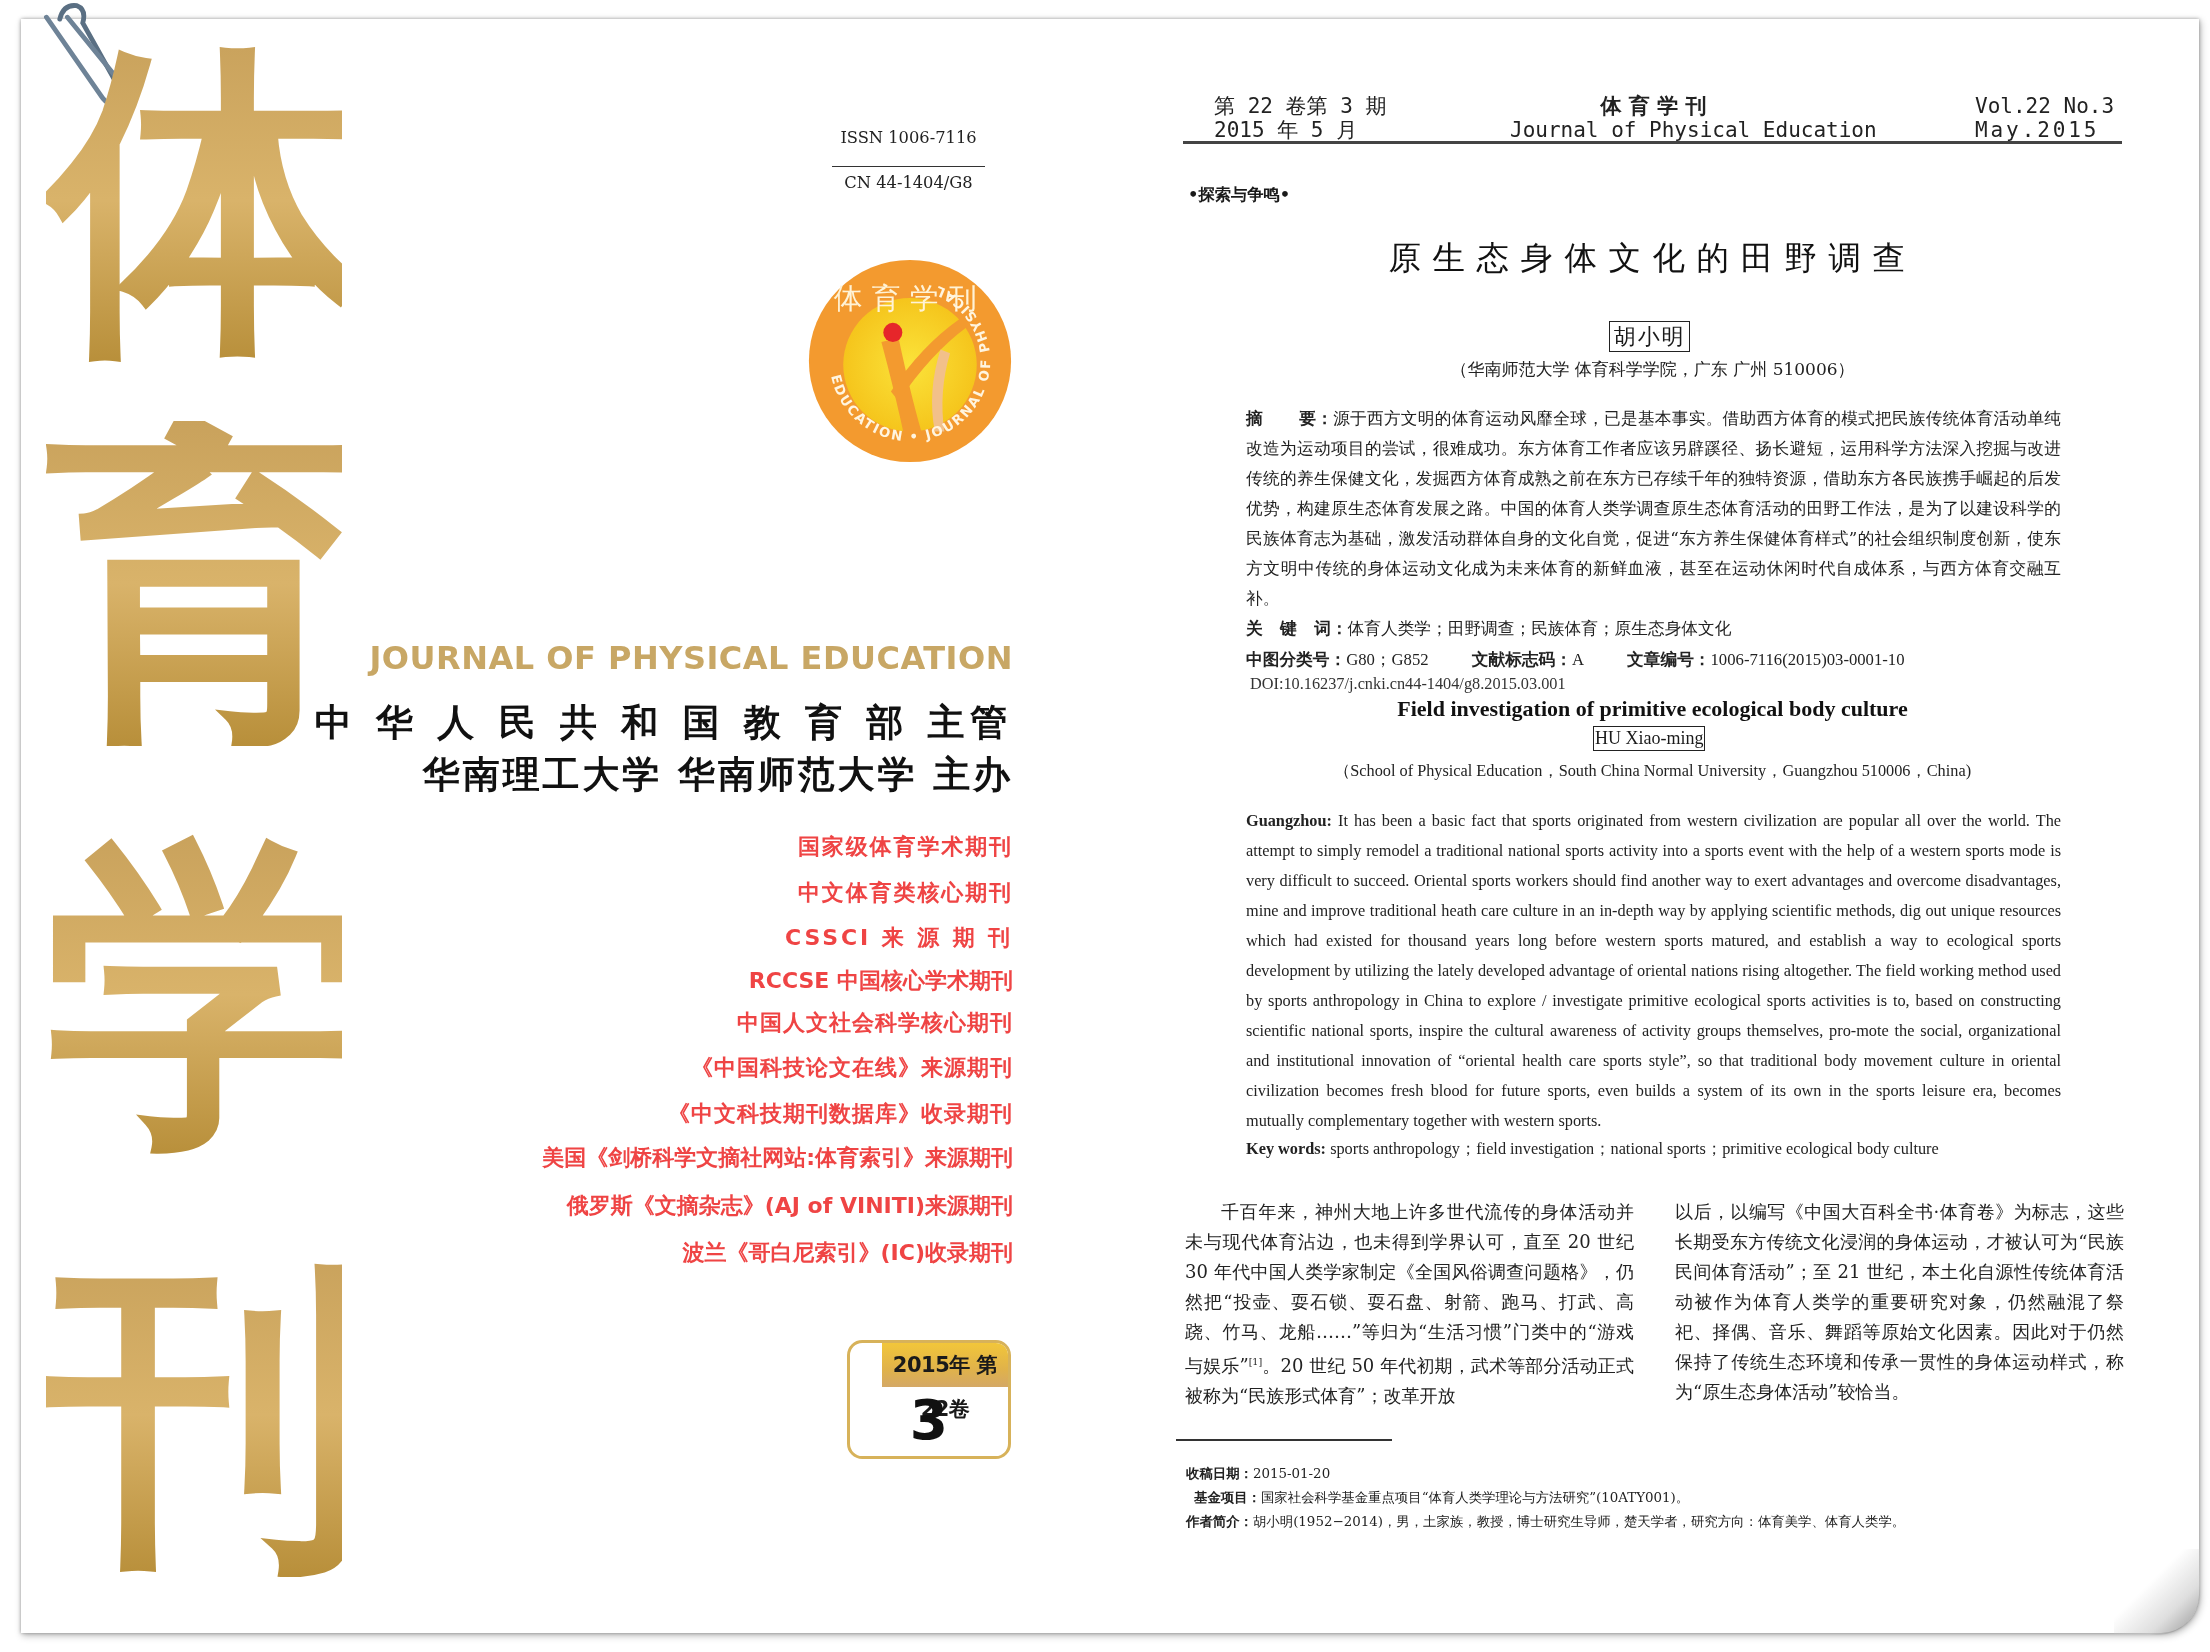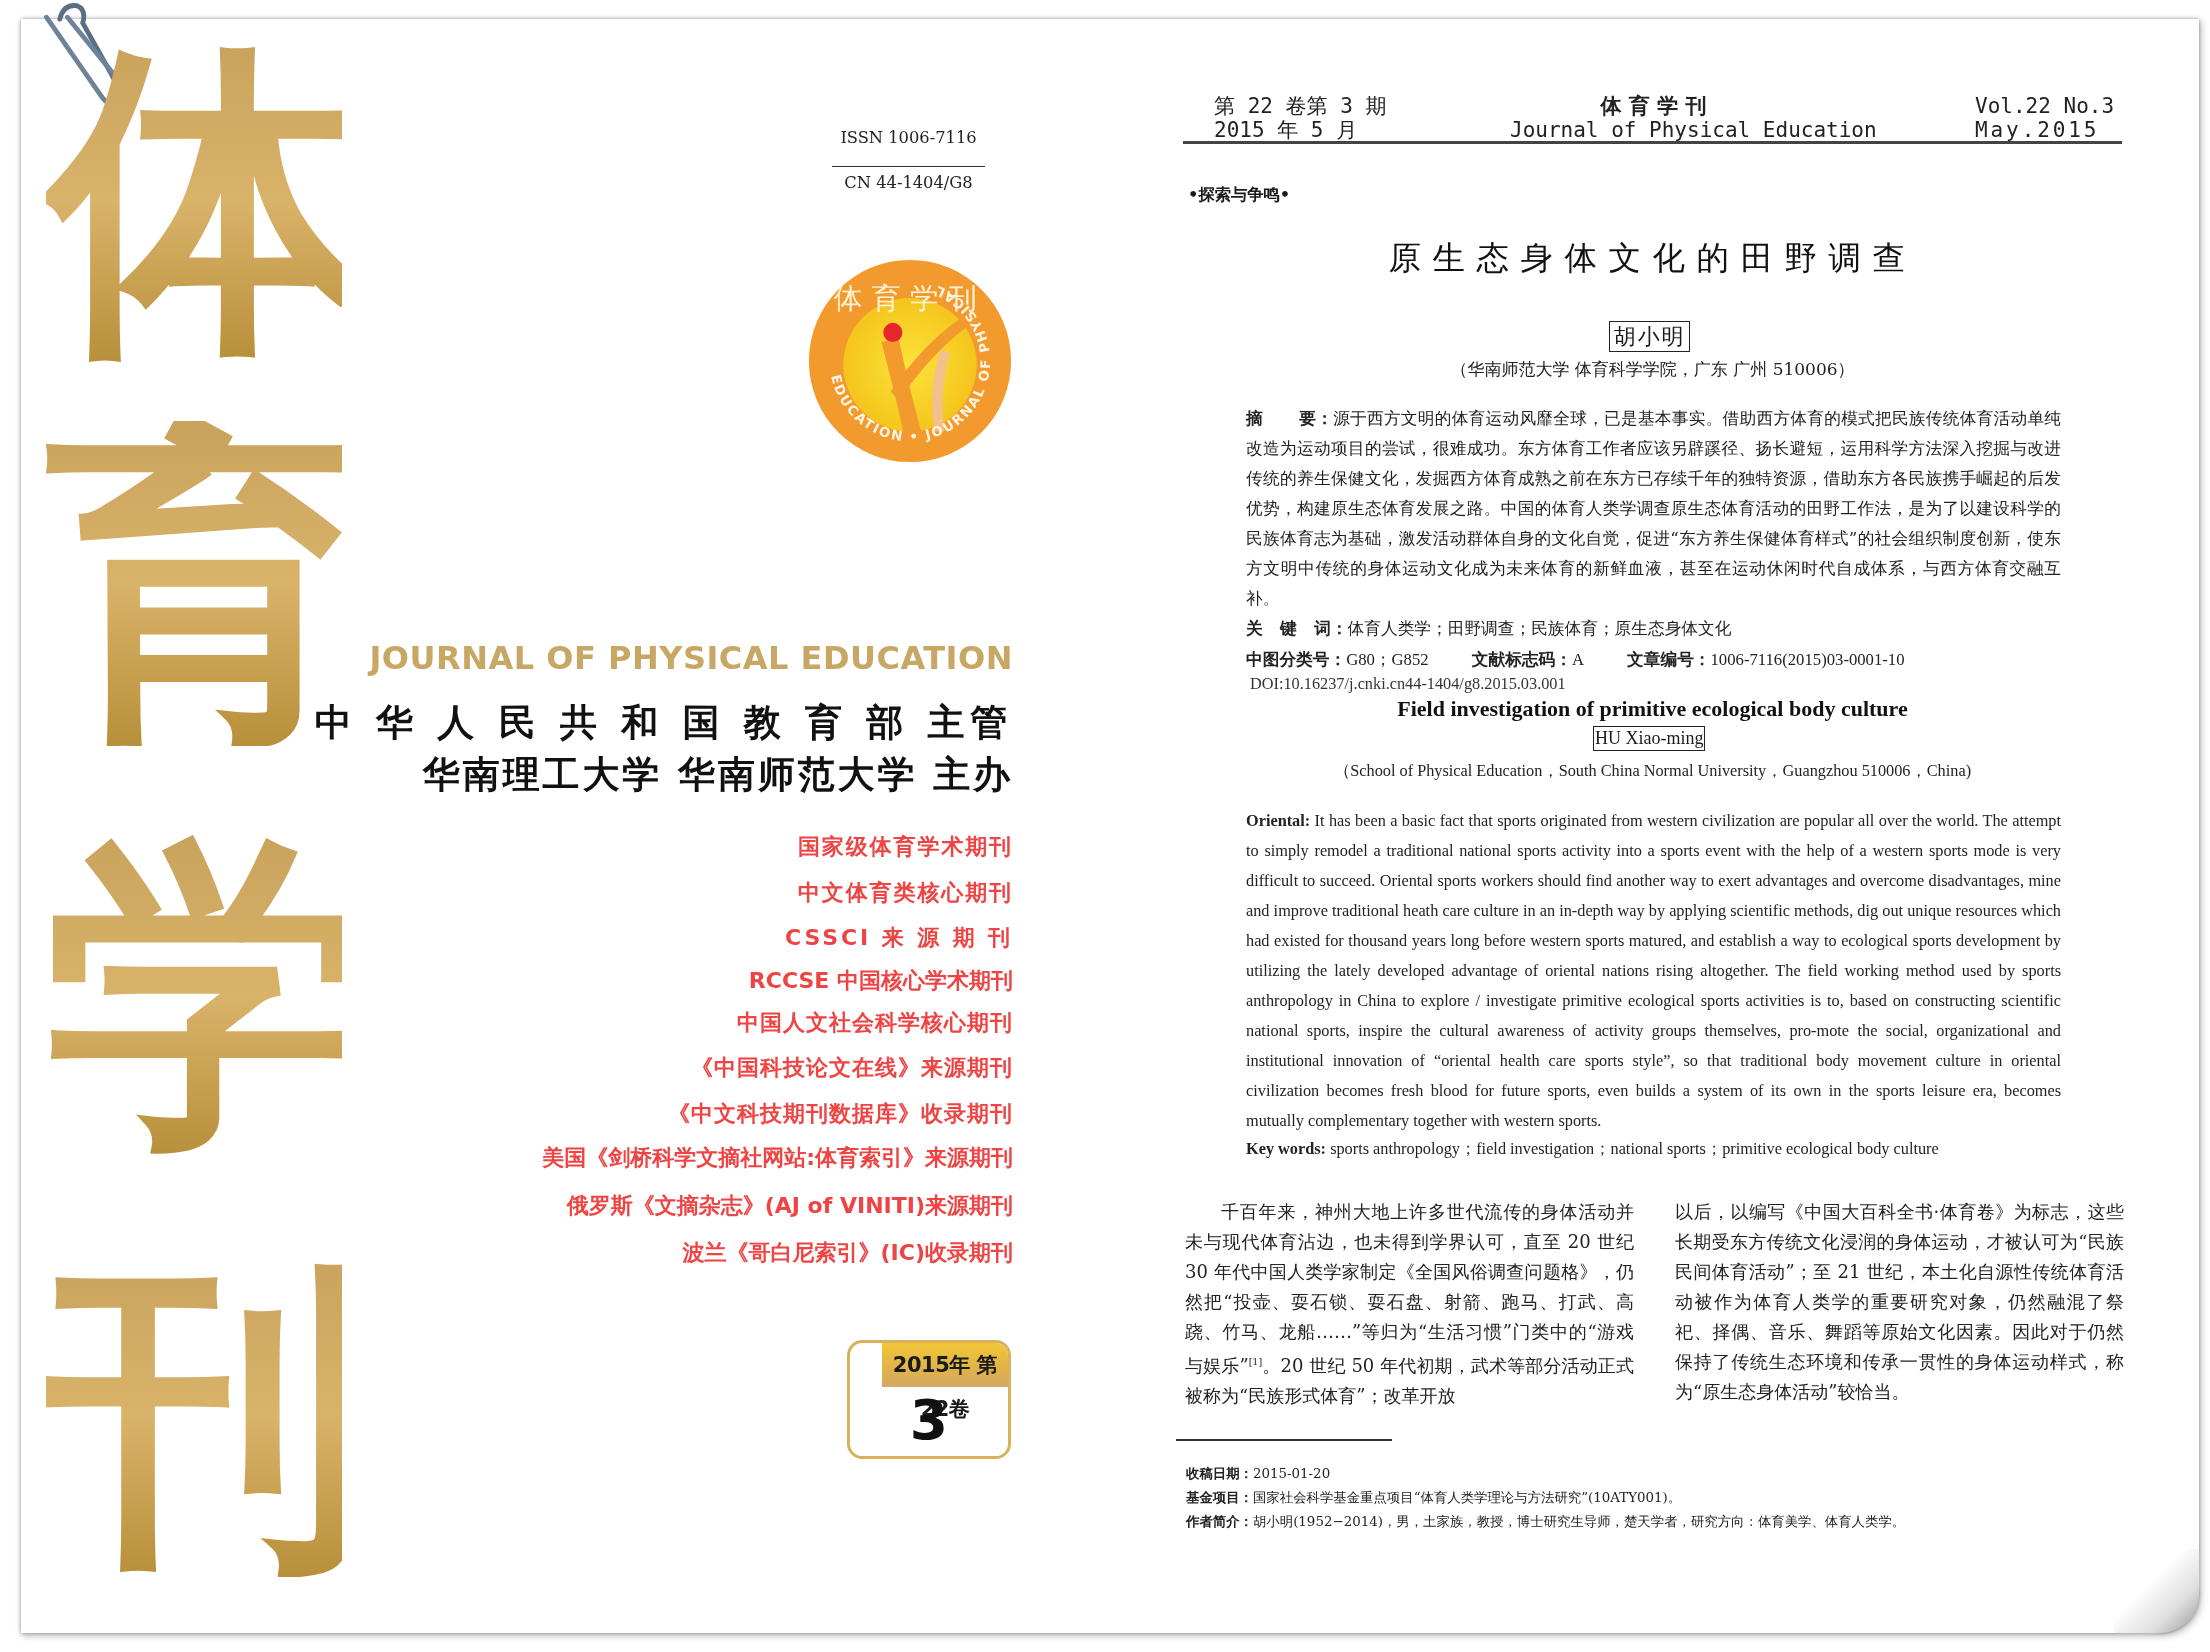--- a/index.html
+++ b/index.html
@@ -192,39 +192,39 @@
     <span style="display:inline-block;width:32.5px;"></span>
     <span class="lbl">文章编号：</span><span style="font-family:'Liberation Serif',serif;">1006-7116(2015)03-0001-10</span>
   </div>
   <div class="doi">DOI:10.16237/j.cnki.cn44-1404/g8.2015.03.001</div>
 
   <div class="en-title">Field investigation of primitive ecological body culture</div>
   <div class="en-author">HU Xiao-ming</div>
   <div class="en-affil">（School of Physical Education，South China Normal University，Guangzhou 510006，China)</div>
 
   <div class="en-abs">
-    <span class="lbl">Oriental:</span>
+    <span class="lbl">Guangzhou:</span>
     <span>It has been a basic fact that sports originated from western civilization are popular all over the world. The attempt to simply remodel a traditional national sports activity into a sports event with the help of a western sports mode is very difficult to succeed. Oriental sports workers should find another way to exert advantages and overcome disadvantages, mine and improve traditional heath care culture in an in-depth way by applying scientific methods, dig out unique resources which had existed for thousand years long before western sports matured, and establish a way to ecological sports development by utilizing the lately developed advantage of oriental nations rising altogether. The field working method used by sports anthropology in China to explore / investigate primitive ecological sports activities is to, based on constructing scientific national sports, inspire the cultural awareness of activity groups themselves, pro-mote the social, organizational and institutional innovation of “oriental health care sports style”, so that traditional body movement culture in oriental civilization becomes fresh blood for future sports, even builds a system of its own in the sports leisure era, becomes mutually complementary together with western sports.</span>
   </div>
   <div class="en-kw">
     <span class="lbl">Key words:</span>
     <span>sports anthropology；field investigation；national sports；primitive ecological body culture</span>
   </div>
 
   <div class="body-col" style="left:1185px; text-indent:2em;">
     <span>千百年来，神州大地上许多世代流传的身体活动并未与现代体育沾边，也未得到学界认可，直至 20 世纪 30 年代中国人类学家制定《全国风俗调查问题格》，仍然把“投壶、耍石锁、耍石盘、射箭、跑马、打武、高跷、竹马、龙船……”等归为“生活习惯”门类中的“游戏与娱乐”</span><span class="ref">[1]</span><span>。20 世纪 50 年代初期，武术等部分活动正式被称为“民族形式体育”；改革开放</span>
   </div>
   <div class="body-col" style="left:1675px;">
     <span>以后，以编写《中国大百科全书·体育卷》为标志，这些长期受东方传统文化浸润的身体运动，才被认可为“民族民间体育活动”；至 21 世纪，本土化自源性传统体育活动被作为体育人类学的重要研究对象，仍然融混了祭祀、择偶、音乐、舞蹈等原始文化因素。因此对于仍然保持了传统生态环境和传承一贯性的身体运动样式，称为“原生态身体活动”较恰当。</span>
   </div>
 
   <div class="fn-rule"></div>
   <div class="fn" style="top:1465px;">
     <span class="lbl">收稿日期：</span><span>2015-01-20</span>
   </div>
-  <div class="fn" style="top:1489px;">
+  <div class="fn" style="top:1489px;margin-left:8px;">
     <span class="lbl">基金项目：</span><span>国家社会科学基金重点项目“体育人类学理论与方法研究”(10ATY001)。</span>
   </div>
   <div class="fn" style="top:1513px;">
     <span class="lbl">作者简介：</span><span>胡小明(1952−2014)，男，土家族，教授，博士研究生导师，楚天学者，研究方向：体育美学、体育人类学。</span>
   </div>
 </div>
 
 
 </body></html>

